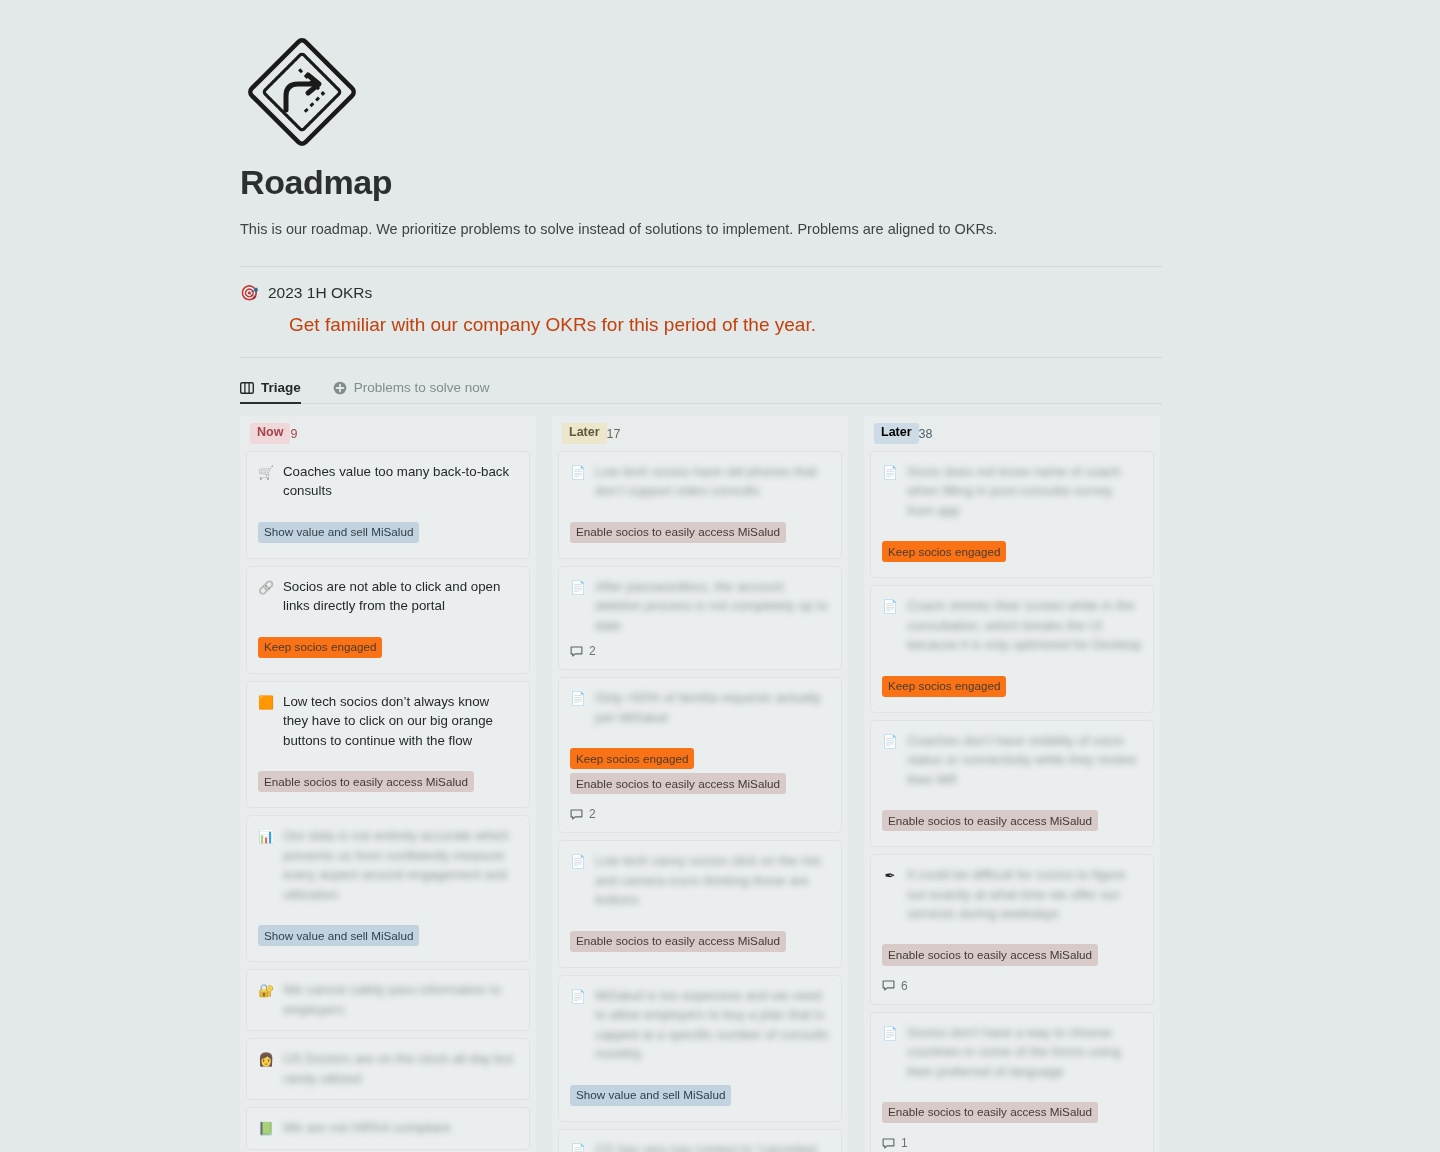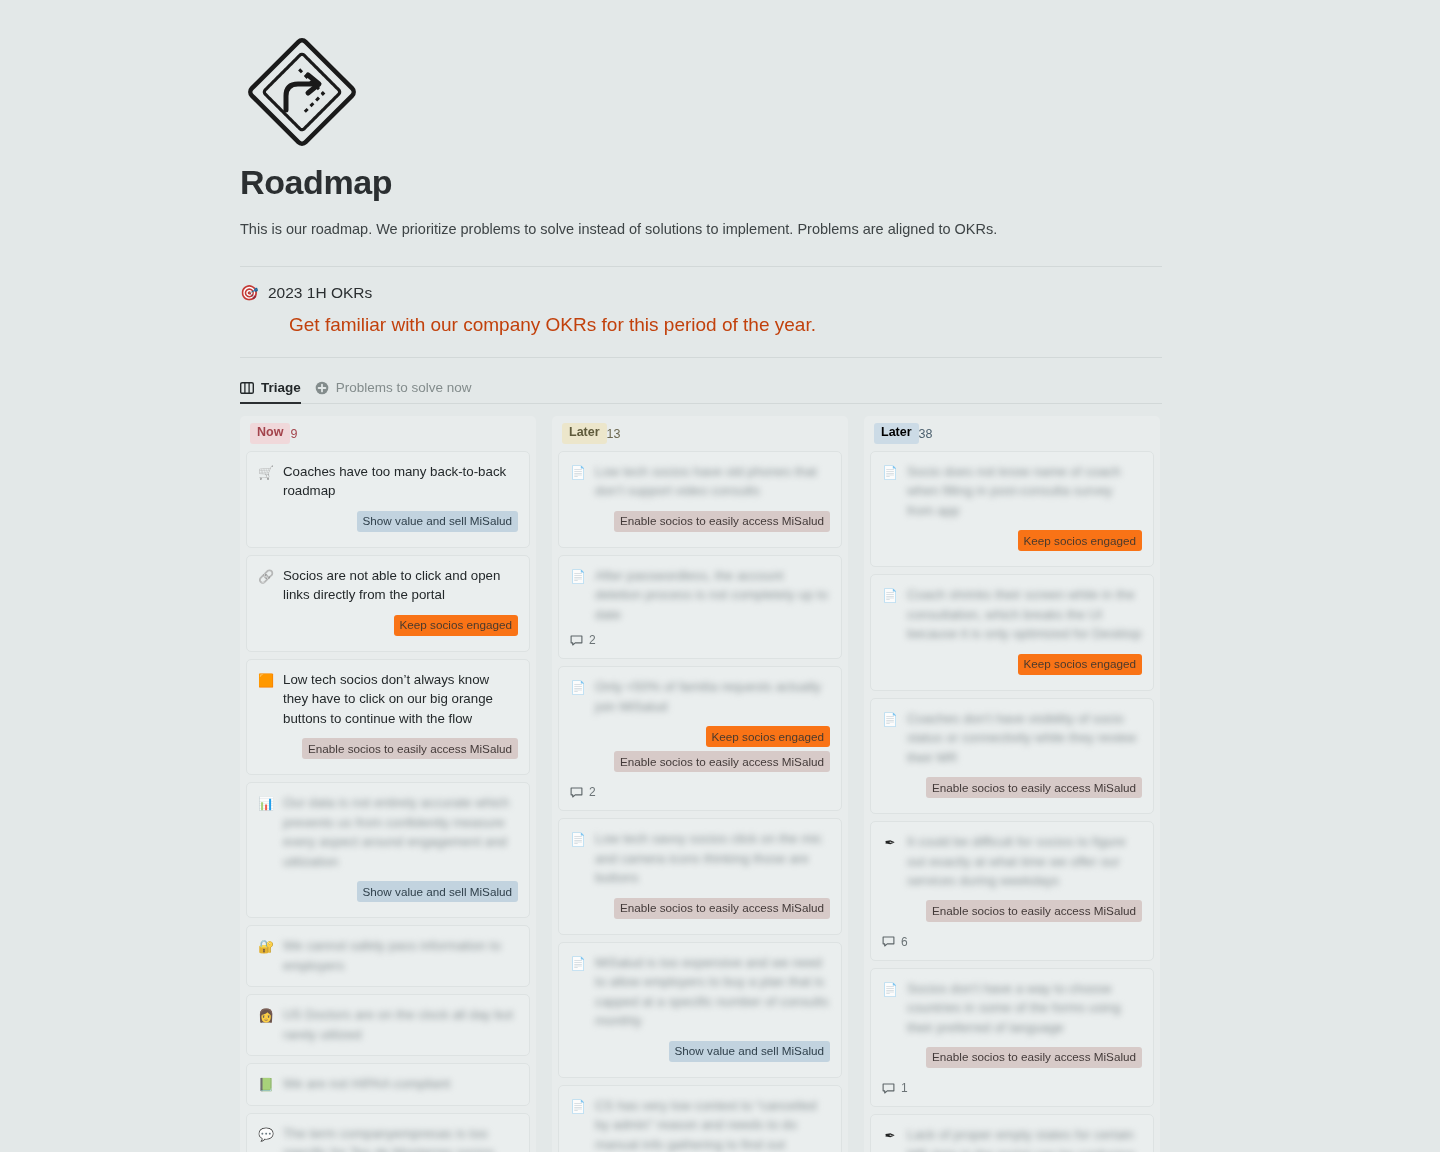--- a/index.html
+++ b/index.html
@@ -65,21 +65,21 @@
   .okr-desc {
     font-size: 19px;
     color: #c2410c;
     margin-top: 9px;
     margin-left: 49px;
     line-height: 1.4;
   }
 
   
   .tabbar {
-    display: flex; align-items: flex-end; gap: 14px;
+    display: flex; align-items: flex-end; gap: 32px;
     border-bottom: 1px solid #d2d8d8;
     height: 38px;
     margin-top: 8px;
   }
   .tab {
     display: flex; align-items: center; gap: 7px;
     padding-bottom: 8px;
     font-size: 13.5px;
     cursor: pointer;
     position: relative;
@@ -138,21 +138,21 @@
     color: #24292b;
     line-height: 1.46;
     flex: 1;
   }
   .card.blurred .card-title {
     color: #8c9598;
     filter: blur(3.1px);
     user-select: none;
   }
   .card.blurred .card-emoji { filter: blur(0.5px) opacity(0.85); }
-  .card-tags { margin-top: 10px; text-align: right; }
+  .card-tags { margin-top: 21px; }
   .tag {
     display: inline-block;
     font-size: 11.7px;
     padding: 2.5px 6px 3.5px 6px;
     border-radius: 3px;
     margin-bottom: 4px;
     line-height: 1.3;
   }
   .tag.blue  { background: #c2d3df; color: #30414c; }
   .tag.tan   { background: #f97316; color: #4b3a2d; }
@@ -219,21 +219,21 @@
 
     <div class="board" id="board">
         <div class="column">
           <div class="col-header">
             <span class="col-badge" style="background: rgb(240, 216, 218); color: rgb(163, 68, 76);">Now</span>
             <span class="col-count" style="color: rgb(163, 68, 76);">9</span>
           </div>
           <div class="card">
             <div class="card-top">
               <span class="card-emoji grayed">🛒</span>
-              <div class="card-title">Coaches have too many back-to-back roadmap</div>
+              <div class="card-title">Coaches value too many back-to-back consults</div>
             </div>
             <div class="card-tags"><span class="tag blue">Show value and sell MiSalud</span><br></div>
           </div>
           <div class="card">
             <div class="card-top">
               <span class="card-emoji grayed">🔗</span>
               <div class="card-title">Socios are not able to click and open links directly from the portal</div>
             </div>
             <div class="card-tags"><span class="tag tan">Keep socios engaged</span><br></div>
           </div>
@@ -272,21 +272,21 @@
           <div class="card blurred">
             <div class="card-top">
               <span class="card-emoji">💬</span>
               <div class="card-title">The term companyempresas is too specific for Tex de Monterrey socios who will be enrolled next Month</div>
             </div>
           </div>
         </div>
         <div class="column">
           <div class="col-header">
             <span class="col-badge" style="background: rgb(236, 230, 203); color: rgb(94, 90, 59);">Later</span>
-            <span class="col-count" style="color: rgb(107, 103, 80);">13</span>
+            <span class="col-count" style="color: rgb(107, 103, 80);">17</span>
           </div>
           <div class="card blurred">
             <div class="card-top">
               <span class="card-emoji grayed">📄</span>
               <div class="card-title">Low tech socios have old phones that don’t support video consults</div>
             </div>
             <div class="card-tags"><span class="tag mauve">Enable socios to easily access MiSalud</span><br></div>
           </div>
           <div class="card blurred">
             <div class="card-top">

